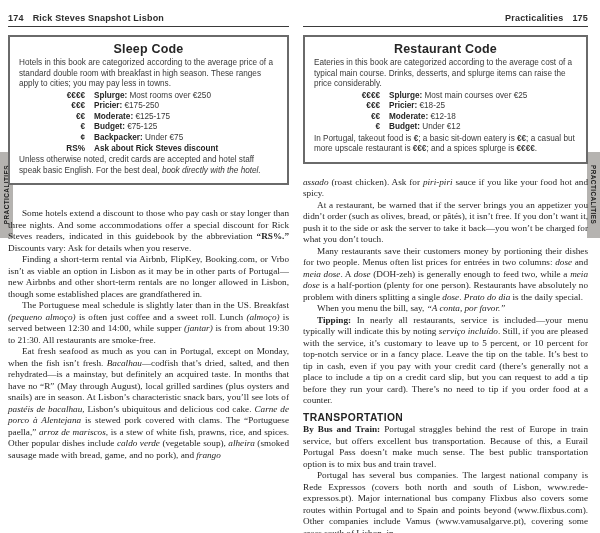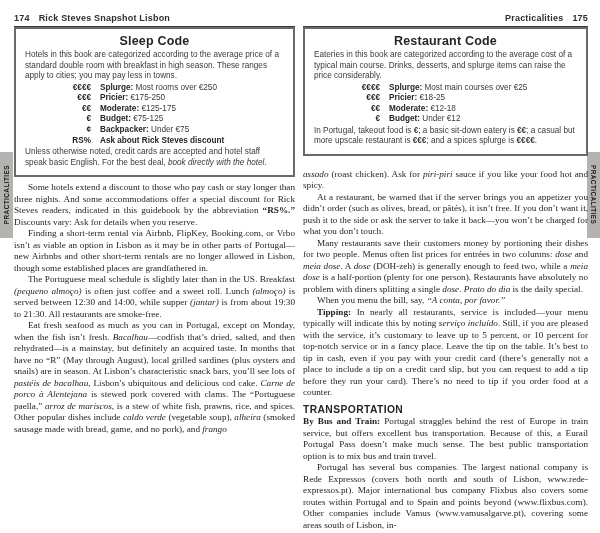--- a/index.html
+++ b/index.html
@@ -1,48 +1,48 @@
 <!DOCTYPE html>
 <html><head>
 <meta charset="utf-8">
 <style>
   html,body{margin:0;padding:0;}
   body{
     width:600px;height:533px;position:relative;background:#ffffff;
     font-family:"Liberation Serif", serif;color:#1f1f1f;overflow:hidden;
   }
   .page{position:absolute;top:0;}
-  .page-left{left:14px;width:281px;}
+  .page-left{left:8px;width:281px;}
   .page-right{left:303px;width:285px;}
 
   .running-head{
     display:flex;align-items:baseline;gap:9px;
     font-family:"Liberation Sans", sans-serif;font-weight:bold;
     font-size:9px;color:#2e2e2e;padding-top:13px;letter-spacing:0.2px;
   }
   .running-head.right{justify-content:flex-end;}
   .head-rule{border-bottom:1.2px solid #3a3a3a;margin-top:3px;}
 
   .code-box{
-    border:2px solid #6a6a6a;background:#fff;margin-top:0;
+    border:2px solid #6a6a6a;background:#fff;margin-top:8px;
     padding:6px 9px 7px;font-family:"Liberation Sans", sans-serif;
     font-size:8.2px;line-height:10.4px;color:#3a3a3a;
   }
   .code-box .box-title{
     text-align:center;font-size:12.5px;font-weight:bold;color:#262626;
     margin:1px 0 4px;letter-spacing:0.2px;
   }
   .box-intro{margin:0 0 1px 0;}
   .price-row{display:flex;line-height:10.6px;}
   .price-code{width:66px;text-align:right;font-weight:bold;color:#262626;flex-shrink:0;padding-right:9px;}
   .price-label{font-weight:bold;color:#262626;}
   .box-outro{margin-top:1px;}
 
   .body-text{font-size:9.2px;line-height:11.5px;text-align:justify;}
-  .body-left{margin-top:5px;}
+  .body-left{margin-top:23px;}
   .body-right{margin-top:13px;}
   .para{margin:0;text-indent:14px;}
   .para.noindent{text-indent:0;}
   .body-heading{
     font-family:"Liberation Sans", sans-serif;font-weight:bold;
     font-size:10.3px;color:#262626;letter-spacing:0.4px;
     margin:5px 0 1px;text-indent:0;text-align:left;
   }
   .seg-i{font-style:italic;}
   .seg-b{font-weight:bold;}

